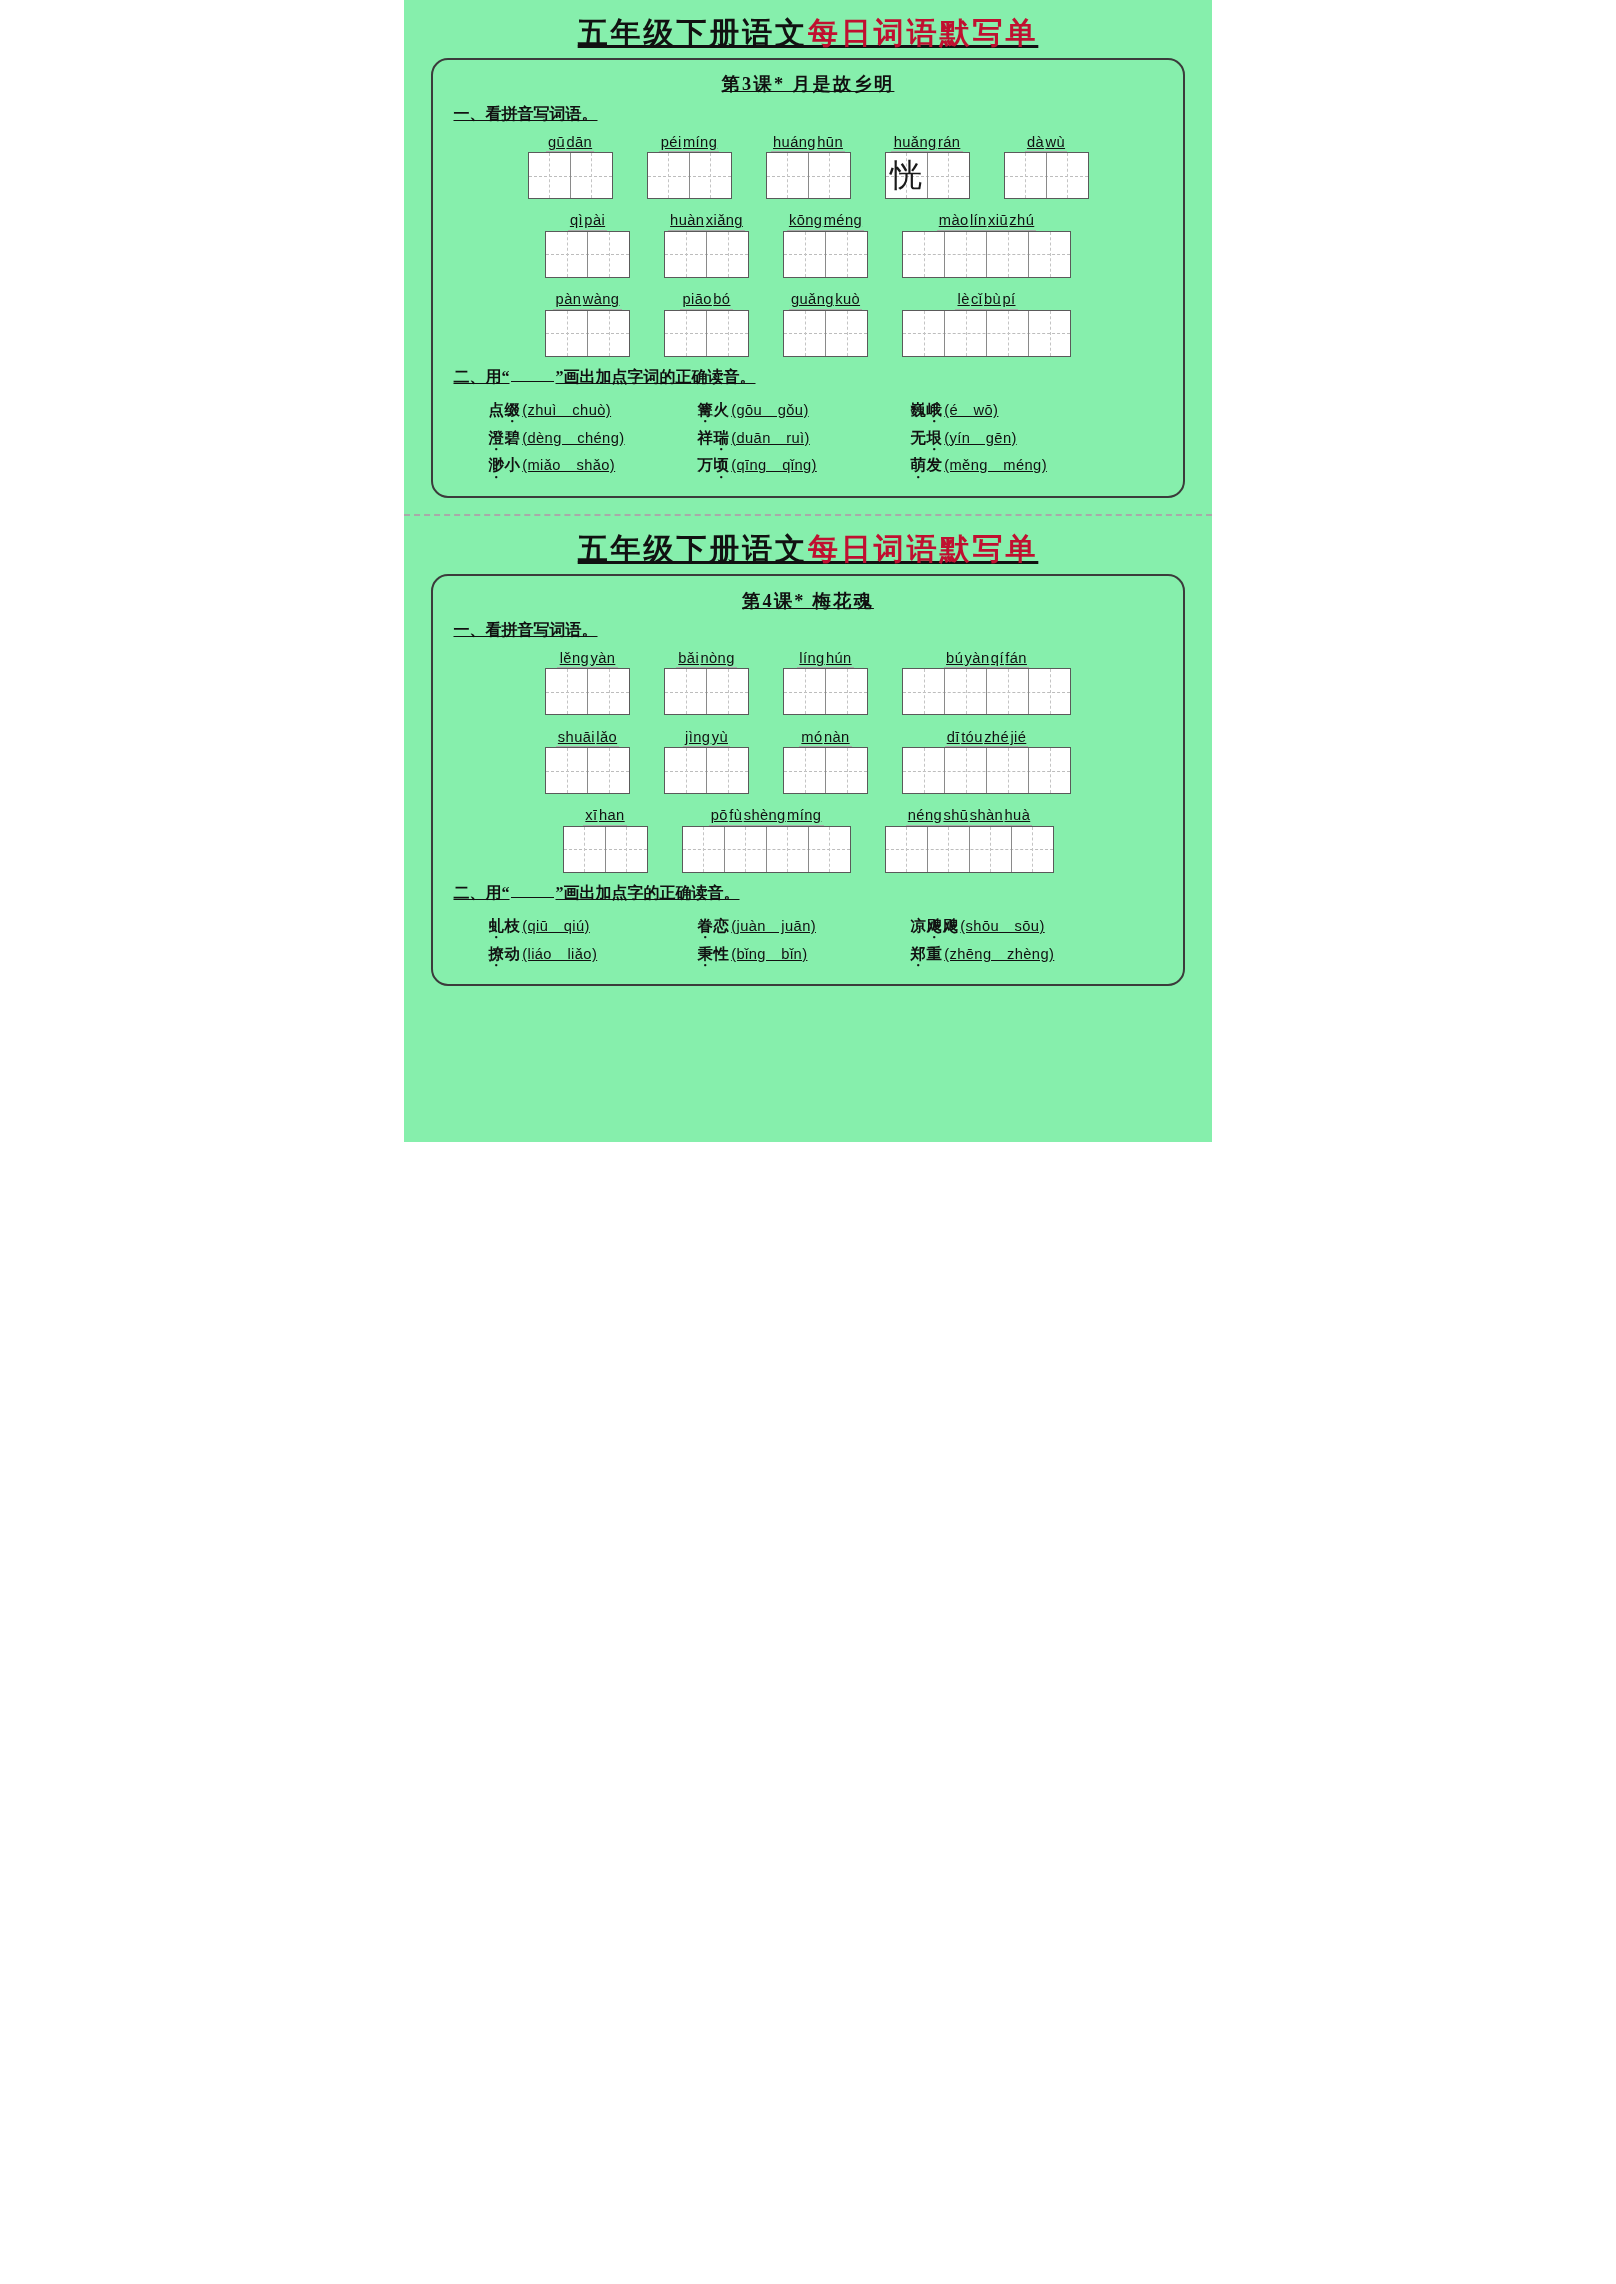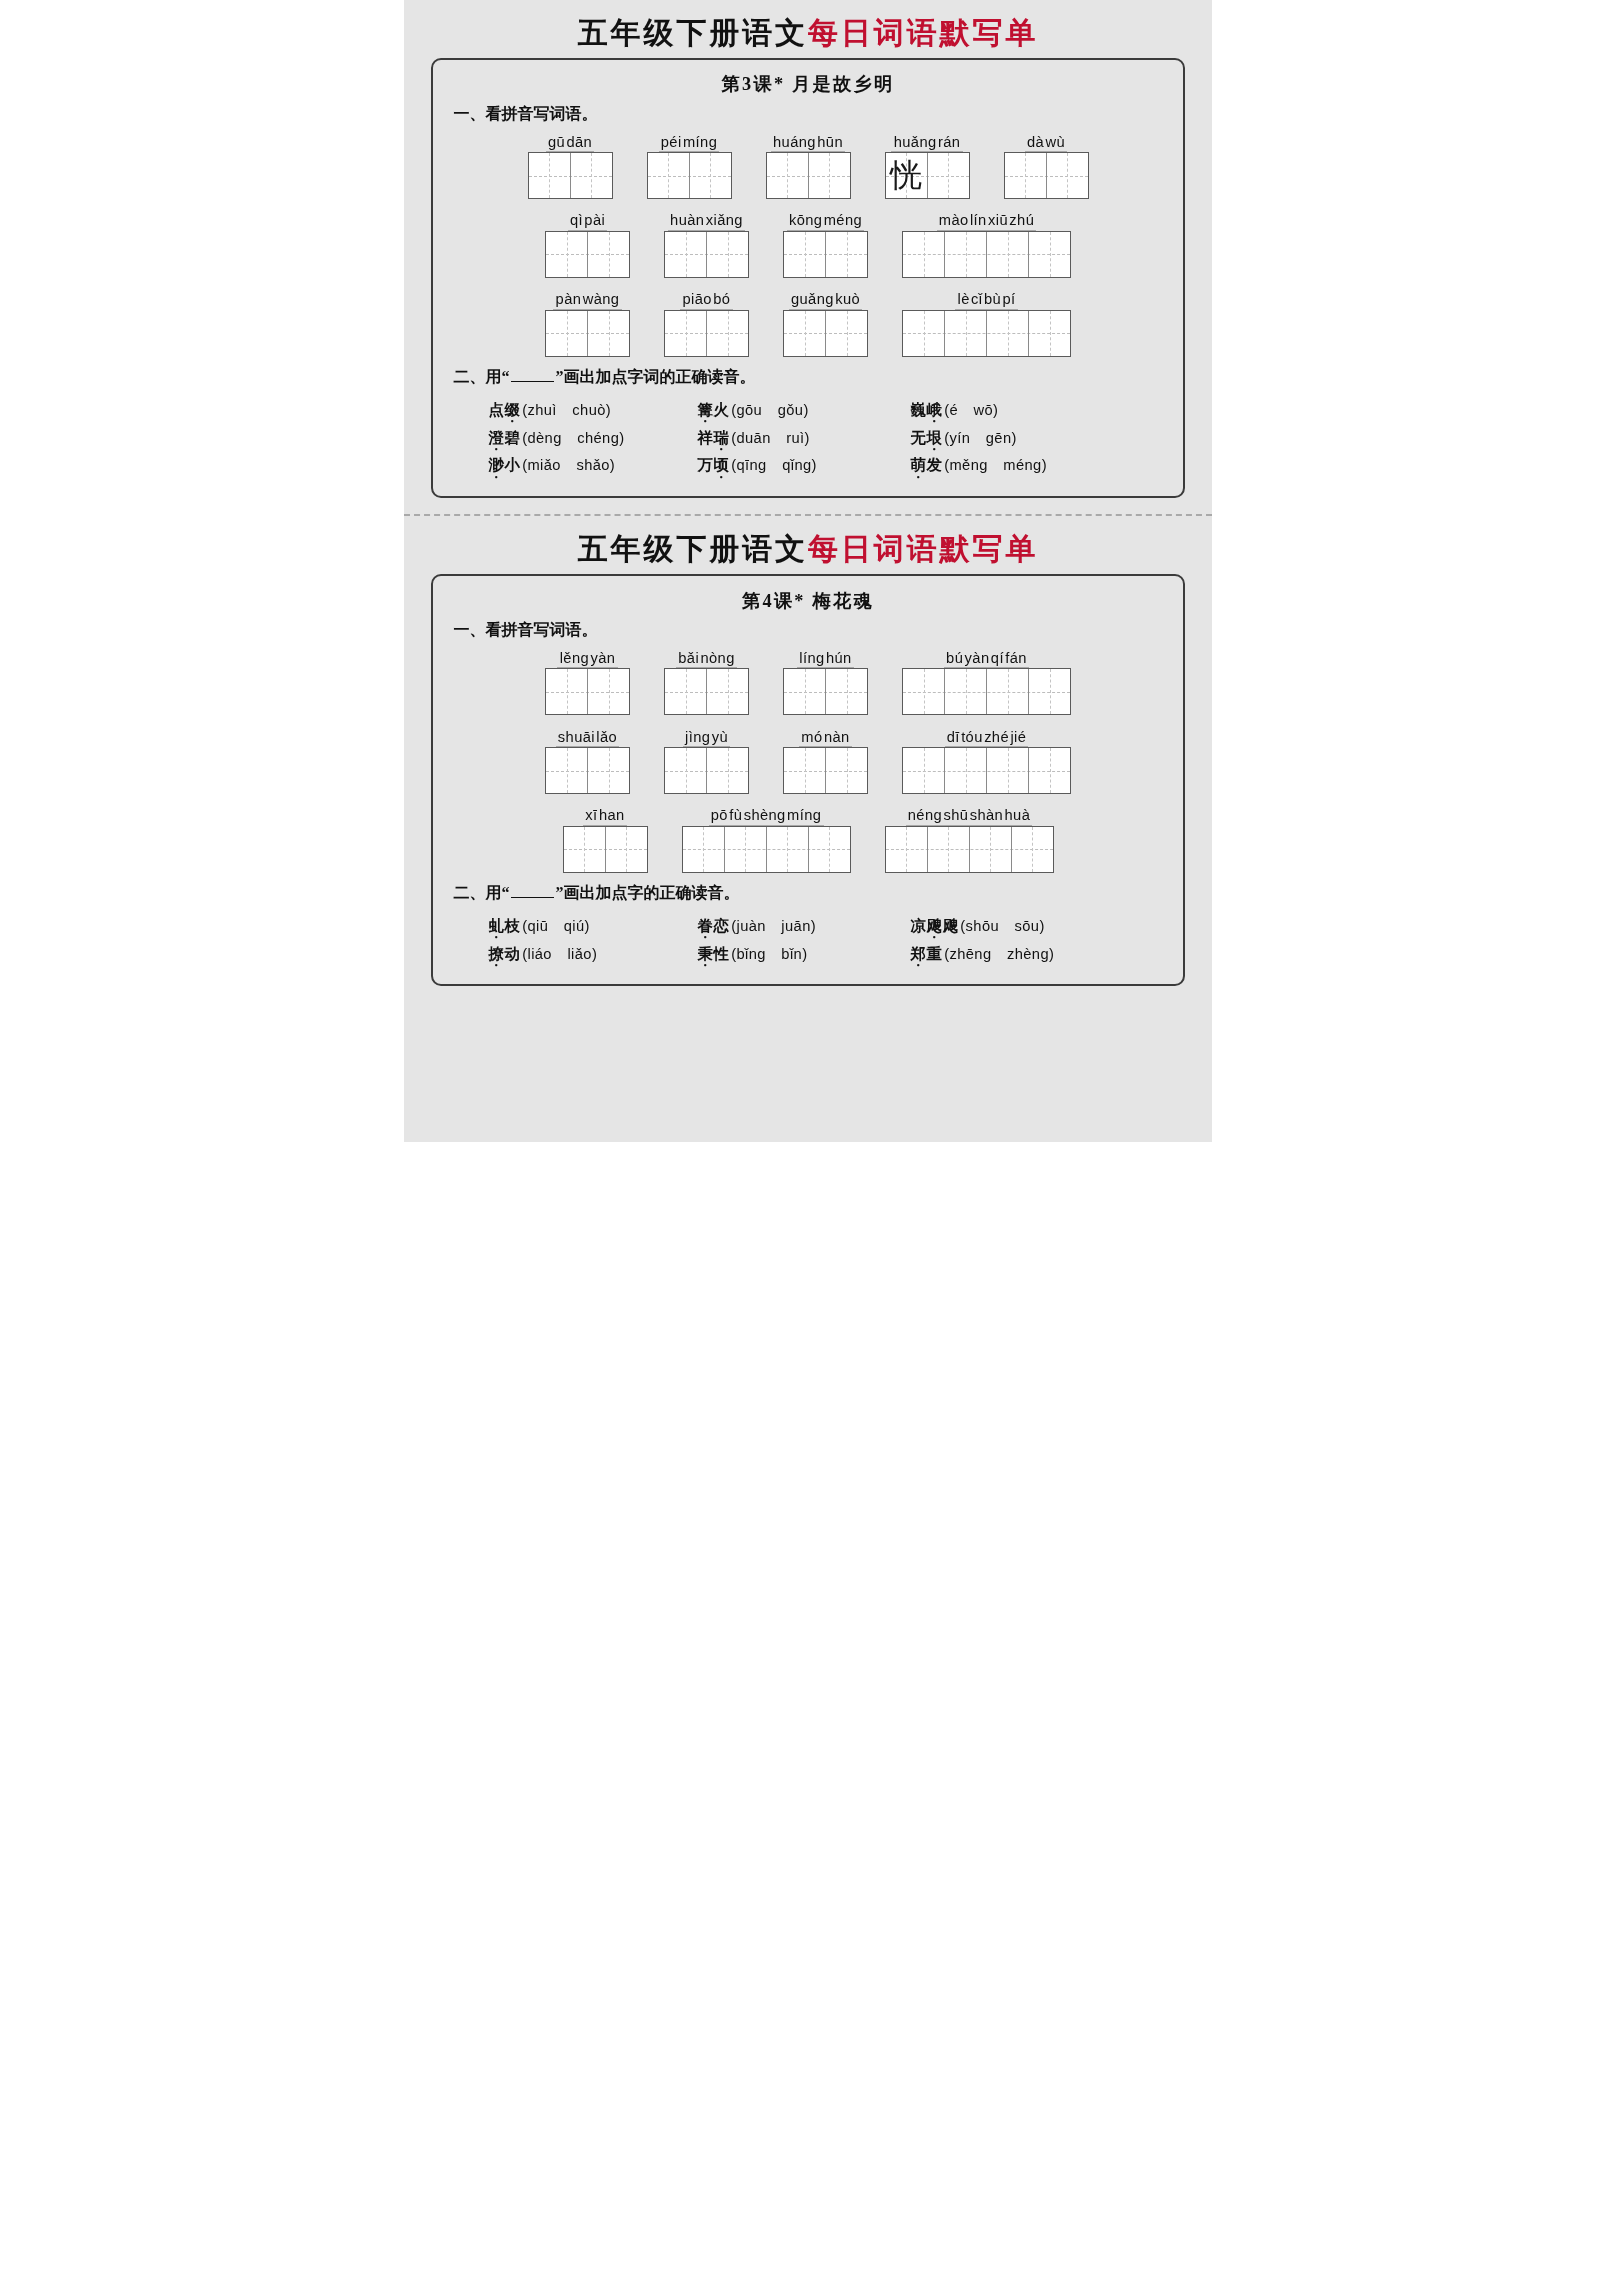--- a/index.html
+++ b/index.html
@@ -1,23 +1,23 @@
 <!DOCTYPE html>
 <html style="font-size:11.7px"><head>
 <meta charset="utf-8">
 <style>
   html,body{margin:0;padding:0;background:#ffffff;}
   body{display:flex;justify-content:center;font-family:"Liberation Sans", sans-serif;color:#111;}
-  .sheet{width:808px;height:1142px;background:#e5e5e5;position:relative;overflow:hidden;}
+  .sheet{width:808px;height:1142px;background:#86efac;position:relative;overflow:hidden;text-decoration:underline;}
 
   .page-title{text-align:center;font-size:30px;font-weight:800;letter-spacing:2.9px;
     padding-top:16px;line-height:1.15;font-family:"Liberation Serif", serif;}
   .page-title .red{color:#c01030;}
 
-  .panel{width:754px;margin:7.3px auto 0;border:2.2px solid #3b3b3b;border-radius:10px;
+  .panel{width:754px;margin:7.3px auto 0;border:2.2px solid #3b3b3b;border-radius:17px;
     box-sizing:border-box;padding:8.8px 20.5px 13.2px;}
 
   .lesson-title{text-align:center;font-size:18.3px;font-weight:700;letter-spacing:2.2px;margin:2.9px 0 7.3px;
     font-family:"Liberation Serif", serif;}
 
   .sec-label{font-size:16px;font-weight:600;margin:4.4px 0 5.9px;font-family:"Liberation Serif", serif;}
   .blank{display:inline-block;width:43px;border-bottom:1.5px solid #111;height:13.2px;margin:0 1.5px;}
 
   .pinrow{display:flex;justify-content:center;column-gap:34px;margin-bottom:10.3px;align-items:flex-end;}
   .pingroup{display:flex;flex-direction:column;align-items:center;}

